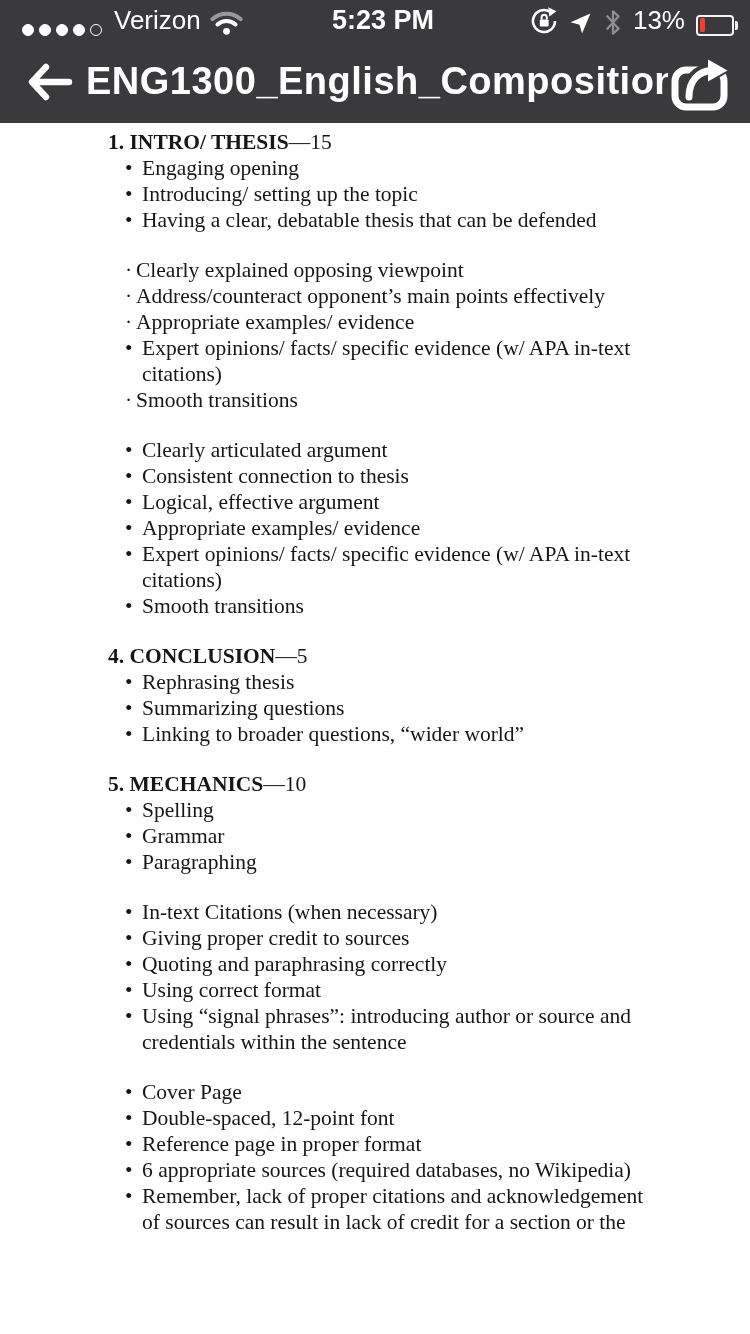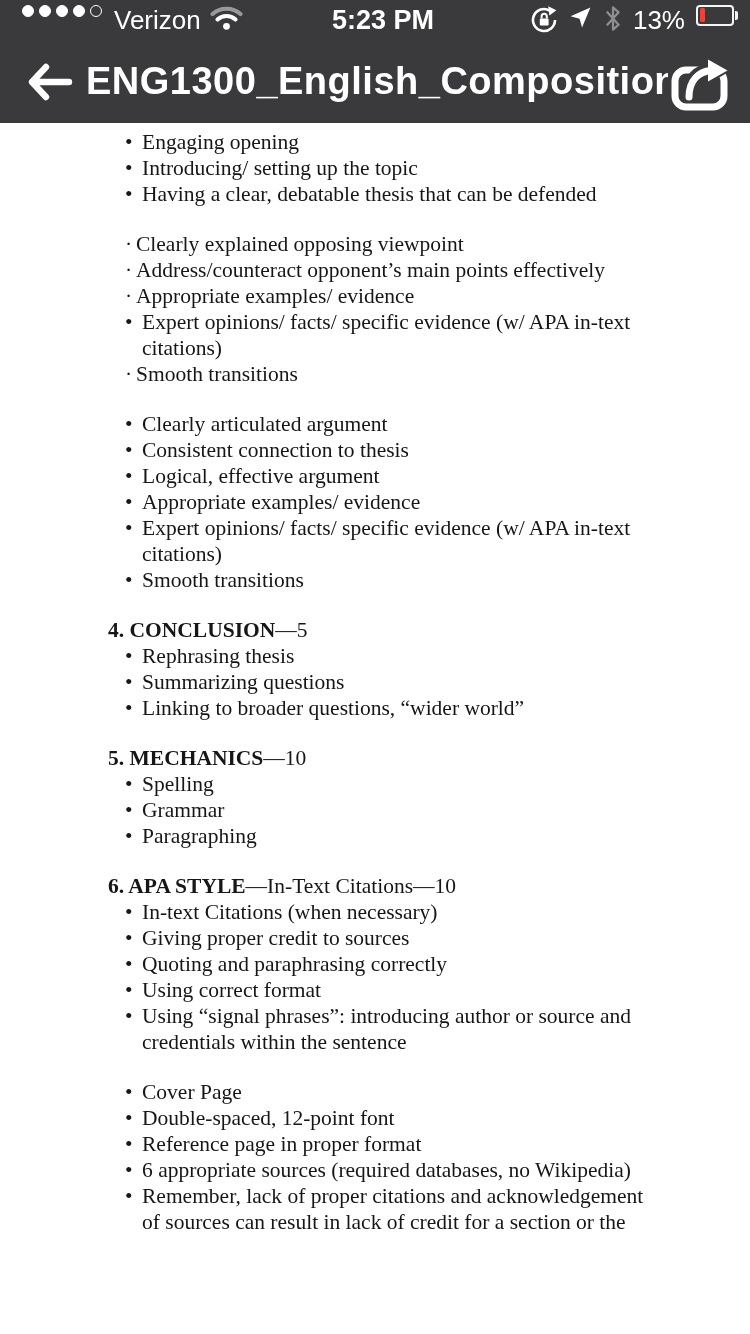--- a/index.html
+++ b/index.html
@@ -10,21 +10,21 @@
     background:#fff;
   }
   .phone { width:750px; height:1334px; overflow:hidden; display:flex; flex-direction:column; background:#fff; }
 
   
   .status-bar {
     height:40px; flex:0 0 40px; background:#3a3a3c; color:#fff;
     display:flex; align-items:center; padding:0 12px 0 22px; position:relative;
     font-size:26px;
   }
-  .sb-left, .sb-right { display:flex; align-items:flex-start; gap:9px; }
+  .sb-left, .sb-right { display:flex; align-items:flex-end; gap:9px; }
   .sb-right { margin-left:auto; }
   .sb-time {
     position:absolute; left:0; right:0; text-align:center;
     font-weight:700; font-size:27px; pointer-events:none;padding-left:16px;
   }
   .sig-dots { display:flex; align-items:center; gap:5px; margin-right:3px; }
   .sig-dots .dot { width:12px; height:12px; border-radius:50%; border:1.5px solid #fff; }
   .sig-dots .dot.filled { background:#fff; }
   .carrier { font-size:26px; font-weight:400; }
   .icon-svg { display:block; }
@@ -142,20 +142,21 @@
           <path d="M19 44 C19 27 29 18.5 41 17.5" fill="none" stroke="#3a3a3c" stroke-width="15"></path>
           <path d="M19 44 C19 27 29 18.5 41 17.5" fill="none" stroke="#fff" stroke-width="7" stroke-linecap="round"></path>
           <polygon points="38,6.5 57.5,17.5 38,28.5" fill="#fff"></polygon>
         </svg>
       </span>
     </div>
   </div>
 
   <div class="doc-scroll">
       <section class="rubric-section">
+        <h2 class="sec-head"><span class="bold">1. INTRO/ THESIS</span><span>—15</span></h2>
         <ul class="items">
           <li class="item large">
             <span class="bullet">•</span>
             <span class="itext">Engaging opening</span>
           </li>
           <li class="item large">
             <span class="bullet">•</span>
             <span class="itext">Introducing/ setting up the topic</span>
           </li>
           <li class="item large">
@@ -244,21 +245,20 @@
             <span class="bullet">•</span>
             <span class="itext">Grammar</span>
           </li>
           <li class="item large">
             <span class="bullet">•</span>
             <span class="itext">Paragraphing</span>
           </li>
         </ul>
       </section>
       <section class="rubric-section">
-        <h2 class="sec-head"><span class="bold">6. APA STYLE</span><span>—In-Text Citations—10</span></h2>
         <ul class="items">
           <li class="item large">
             <span class="bullet">•</span>
             <span class="itext">In-text Citations (when necessary)</span>
           </li>
           <li class="item large">
             <span class="bullet">•</span>
             <span class="itext">Giving proper credit to sources</span>
           </li>
           <li class="item large">

